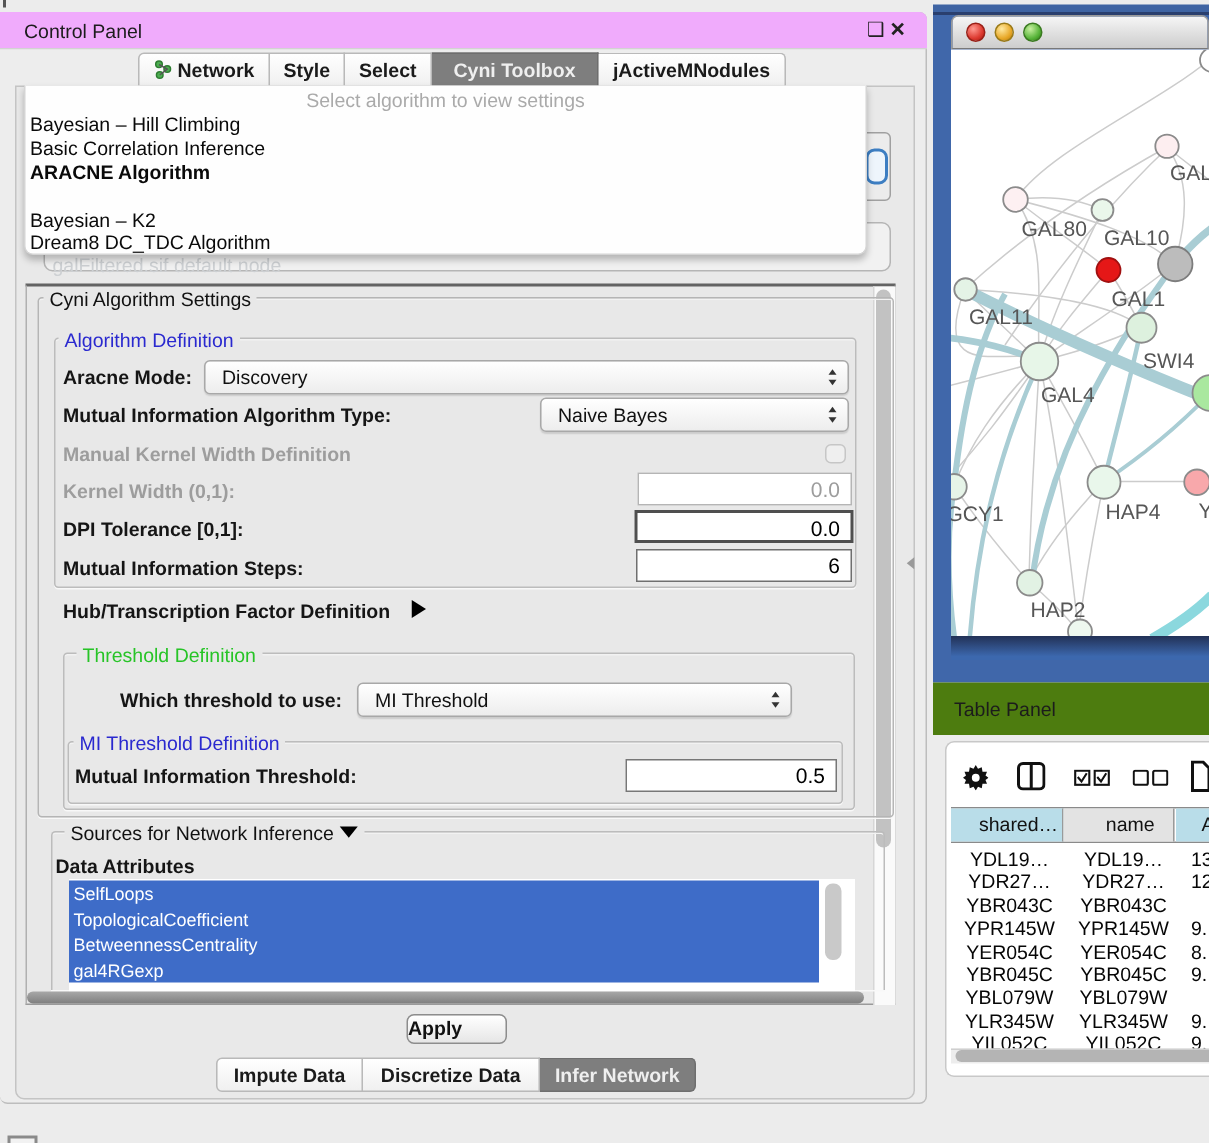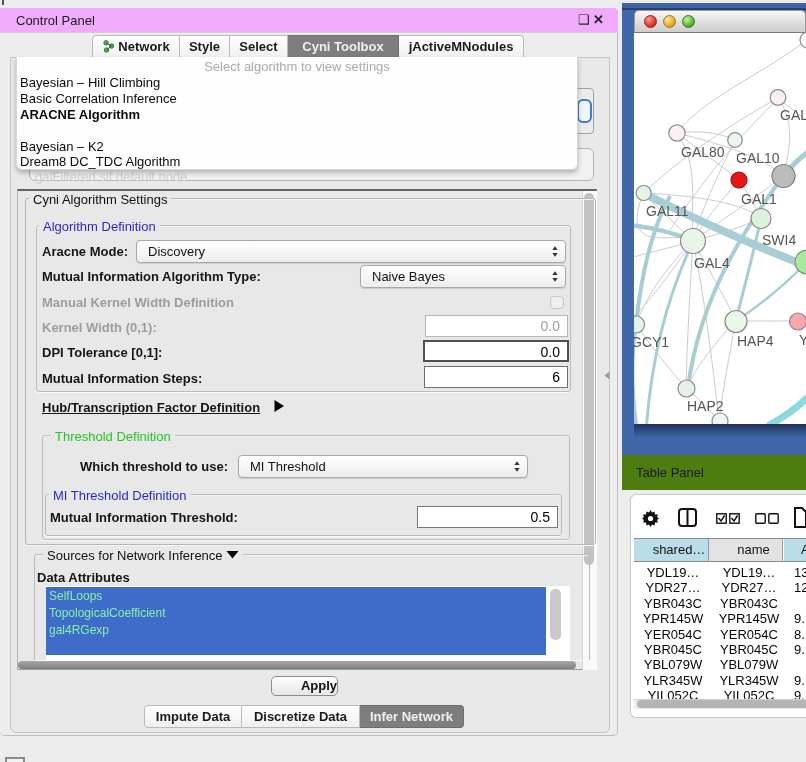--- a/index.html
+++ b/index.html
@@ -33,24 +33,24 @@
 .green { color:#27c427; }
 .blabel { position:absolute; font-size:13px; font-weight:bold; color:#151515; white-space:nowrap; }
 .gray { color:#9d9d9d !important; }
 
 .combo { position:absolute; height:23px; background:linear-gradient(#ffffff,#ededed); border:1px solid #a8a8a8; border-radius:4px; font-size:13px; color:#111; line-height:21px; padding-left:11px; box-shadow:0 1px 1px rgba(0,0,0,0.12); }
 .combo .arr { position:absolute; right:6px; top:3px; width:8px; height:15px; }
 .field { position:absolute; height:22px; background:#fff; font-size:14px; color:#000; text-align:right; padding-right:7px; line-height:20px; }
 
 #listwrap { left:46px; top:586px; width:524px; height:75px; background:#ffffff; }
 .listbox { left:46px; top:587px; width:500px; height:68px; background:#3e6cc8; overflow:hidden; padding-top:1px; }
-.listbox div { font-size:12px; color:#86efac; padding-left:3px; height:17px; line-height:17px; }
+.listbox div { font-size:12px; color:#ffffff; padding-left:3px; height:17px; line-height:17px; }
 #lthumb { left:550px; top:589px; width:11px; height:51px; background:#c9c9c9; border-radius:5px; }
 
-#applybtn { left:271px; top:676px; width:67px; height:20px; background:linear-gradient(#ffffff,#e6e6e6); border:1px solid #8d8d8d; border-radius:5px; font-size:13px; font-weight:bold; color:#111; text-align:right; line-height:18px; }
+#applybtn { left:271px; top:676px; width:67px; height:20px; background:linear-gradient(#ffffff,#e6e6e6); border:1px solid #8d8d8d; border-radius:5px; font-size:13px; font-weight:bold; color:#111; text-align:left; line-height:18px; }
 
 
 #dropdown { left:16px; top:57px; width:562px; height:113px; background:#fefefe; border:1px solid #d5d5d5; border-top:none; border-radius:0 0 6px 6px; box-shadow:0 3px 5px rgba(0,0,0,0.25); z-index:30; }
 #dropdown .hdr { position:absolute; top:2px; left:0; width:100%; text-align:center; font-size:13px; color:#aaaaaa; }
 #dropdown .it { position:absolute; left:3px; font-size:13px; color:#0a0a0a; white-space:nowrap; }
 
 
 #bcombo1 { left:24px; top:88px; width:570px; height:46px; border:1px solid #a0a0a0; border-radius:4px; background:#ececec; z-index:10; }
 #bcombo1b { left:577px; top:99px; width:15px; height:24px; border:2.5px solid #3d7ec2; border-radius:6px; background:#eef5fc; z-index:11; }
 #bcombo2 { left:29px; top:148px; width:565px; height:33px; border:1px solid #b5b5b5; border-radius:6px; background:#f1f1f1; z-index:10; color:#cdd0d3; font-size:13px; padding:20px 0 0 5px; }
@@ -138,21 +138,21 @@
 
 <span class="blabel gray" style="left:42px;top:320px;">Kernel Width (0,1):</span>
 <div class="abs field" style="left:425px;top:315px;width:143px;border:1px solid #b5b5b5;color:#9d9d9d;">0.0</div>
 
 <span class="blabel" style="left:42px;top:345px;">DPI Tolerance [0,1]:</span>
 <div class="abs field" style="left:423px;top:340px;width:146px;border:2px solid #4f4f4f;">0.0</div>
 
 <span class="blabel" style="left:42px;top:371px;">Mutual Information Steps:</span>
 <div class="abs field" style="left:424px;top:366px;width:144px;border:1px solid #6f6f6f;">6</div>
 
-<span class="blabel" style="left:42px;top:400px;text-decoration:underline;">Hub/Transcription Factor Definition</span>
+<span class="blabel" style="left:42px;top:400px;">Hub/Transcription Factor Definition</span>
 <svg class="abs" style="left:273px;top:399px;" width="12" height="14" viewBox="0 0 12 14">
     <path d="M1.5 1 L11 7 L1.5 13 Z" fill="#000"></path>
   </svg>
 
 <div class="abs group" style="left:42px;top:435px;width:528px;height:105px;">
   <span class="glabel green" style="left:8px;">Threshold Definition</span>
 </div>
 
 <span class="blabel" style="left:80px;top:459px;">Which threshold to use:</span>
 <div class="abs combo" style="left:238px;top:455px;width:290px;">MI Threshold
@@ -172,20 +172,21 @@
 <div class="abs group" style="left:34px;top:554px;width:556px;height:106px;border-radius:3px 3px 0 0;border-bottom:none;">
   <span class="glabel" style="left:8px;">Sources for Network Inference <svg width="13" height="9" viewBox="0 0 13 9" style="vertical-align:1px">
         <path d="M0.5 1 L12.5 1 L6.5 8.5 Z" fill="#000"></path>
       </svg></span>
 </div>
 <span class="blabel" style="left:37px;top:570px;">Data Attributes</span>
 <div class="abs" id="listwrap"></div>
 <div class="abs listbox">
   <div>SelfLoops</div>
   <div>TopologicalCoefficient</div>
+  <div>BetweennessCentrality</div>
   <div>gal4RGexp</div>
 </div>
 <div class="abs" id="lthumb"></div>
 <div class="abs" id="hscroll"></div>
 
 <div class="abs" id="applybtn">Apply</div>
 
 <div class="abs tab bfirst" style="left:144px;top:705px;width:98px;border-radius:4px 0 0 4px;">Impute Data</div>
 <div class="abs tab" style="left:242px;top:705px;width:118px;">Discretize Data</div>
 <div class="abs tab sel" style="left:360px;top:705px;width:104px;border-radius:0 4px 4px 0;">Infer Network</div>

